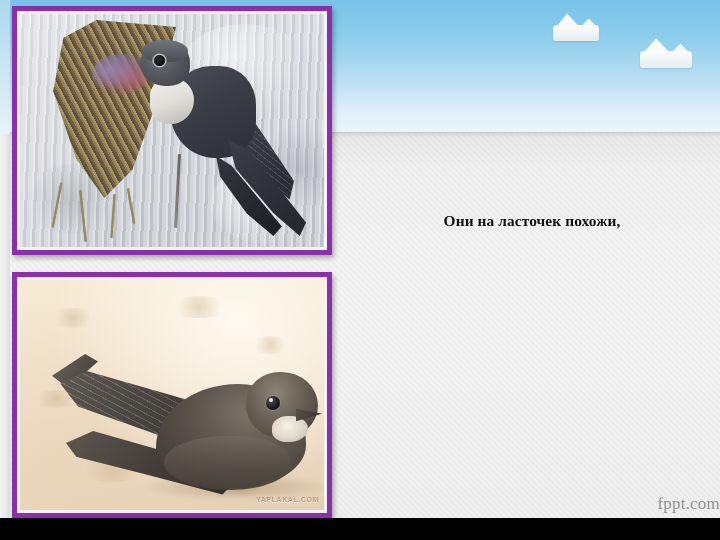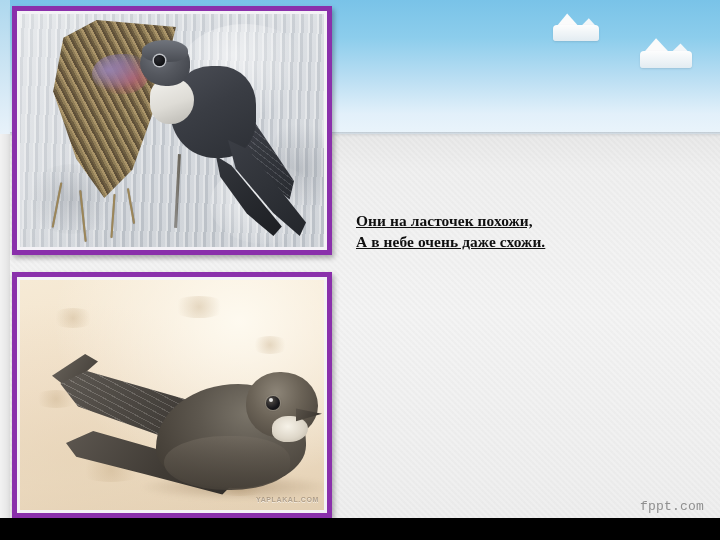--- a/index.html
+++ b/index.html
@@ -293,36 +293,35 @@
     position:absolute; right:2px; bottom:4px;
     font-family:"Liberation Sans", sans-serif;
     font-size:6px; letter-spacing:.4px;
     color:rgba(128,112,92,.42);
     writing-mode:vertical-rl;
   }
 
   
   #verse{
     position:absolute; left:356px; top:210px; width:352px;
-    text-align:left;
+    text-align:center;
     color:#101010;
     font-family:"Liberation Serif", serif;
     font-weight:700;
     font-size:15.4px;
     line-height:21px;
     letter-spacing:.1px;
-    text-decoration:underline;
   }
   #verse .line{ display:block; white-space:nowrap; }
 
   
   #fppt{
-    position:absolute; right:16px; bottom:4px;
-    font-family:Liberation Mono, monospace;
-    font-size:13px; color:#8f8f8f; letter-spacing:.2px;
+    position:absolute; right:0; bottom:4px;
+    font-family:Liberation Serif, serif;
+    font-size:17px; color:#8f8f8f; letter-spacing:.2px;
   }
   .bottom-bar{
     position:absolute; left:0; top:518px; width:720px; height:22px;
     background:#000;
   }
 </style>
 </head>
 <body>
 
 <div id="stage">
@@ -410,20 +409,19 @@
           </div>
 
           <div class="photo-watermark">YAPLAKAL.COM</div>
           <div class="photo-watermark-v"></div>
         </div>
       </div>
     </div>
 
     <div id="verse">
       <span class="line">Они на ласточек похожи,</span>
-      <span class="line">А в небе очень даже схожи.</span>
     </div>
 
     <div id="fppt">fppt.com</div>
   </div>
 
   <div class="bottom-bar"></div>
 </div>
 
 </body></html>

